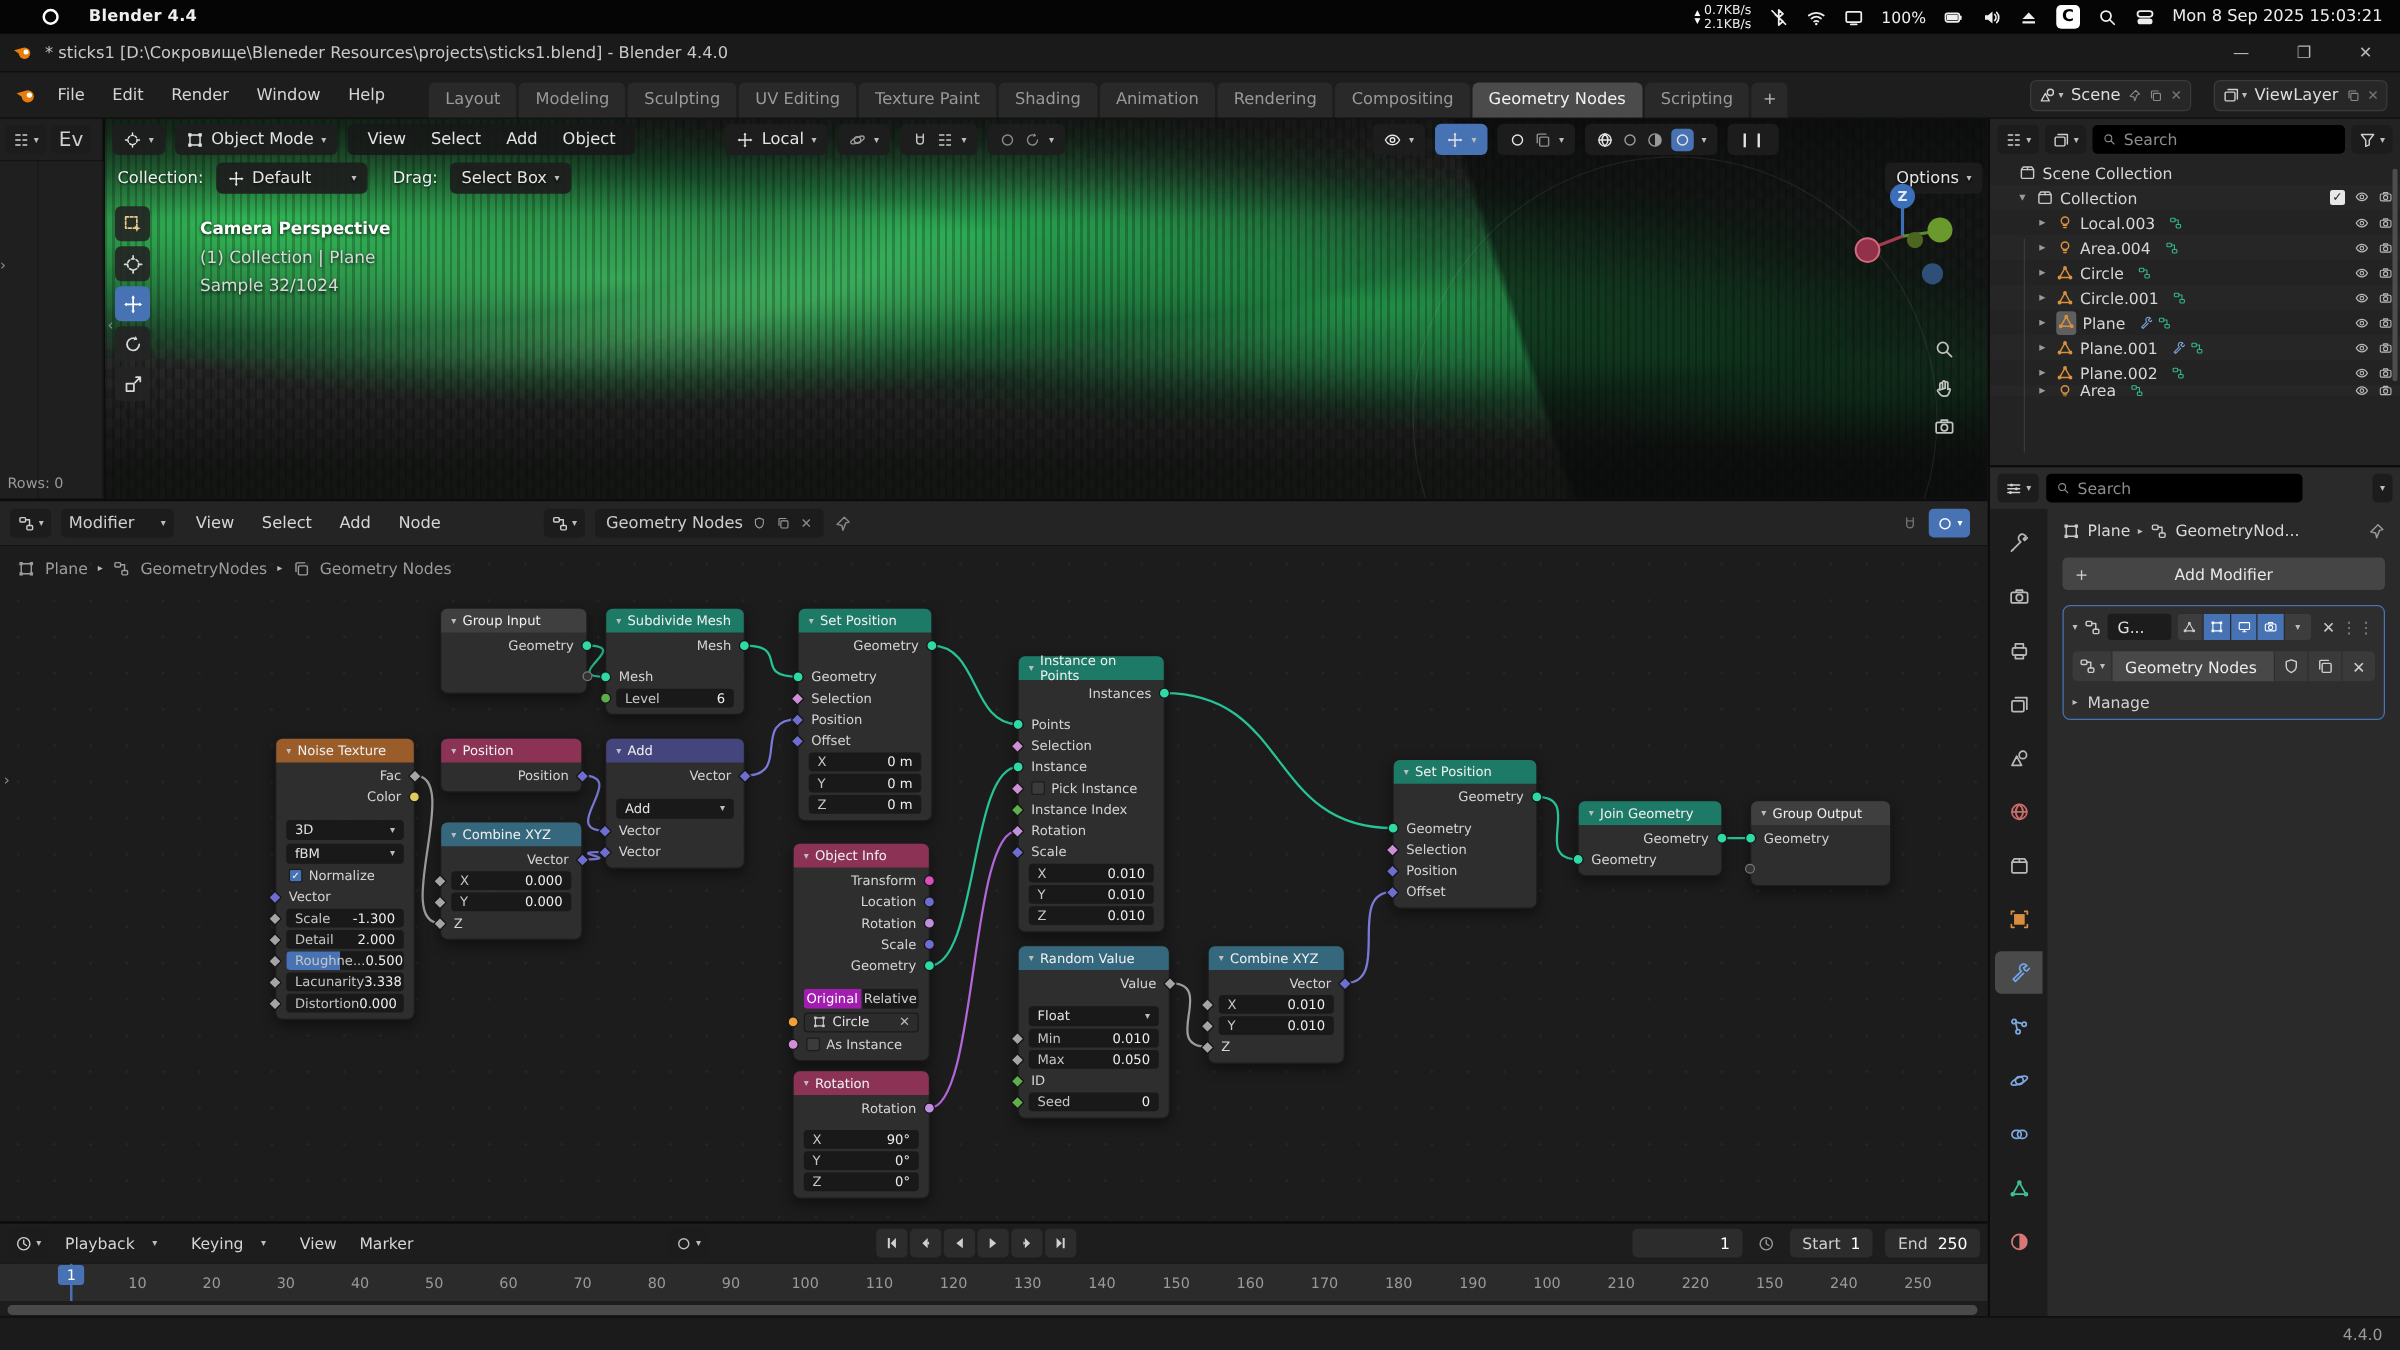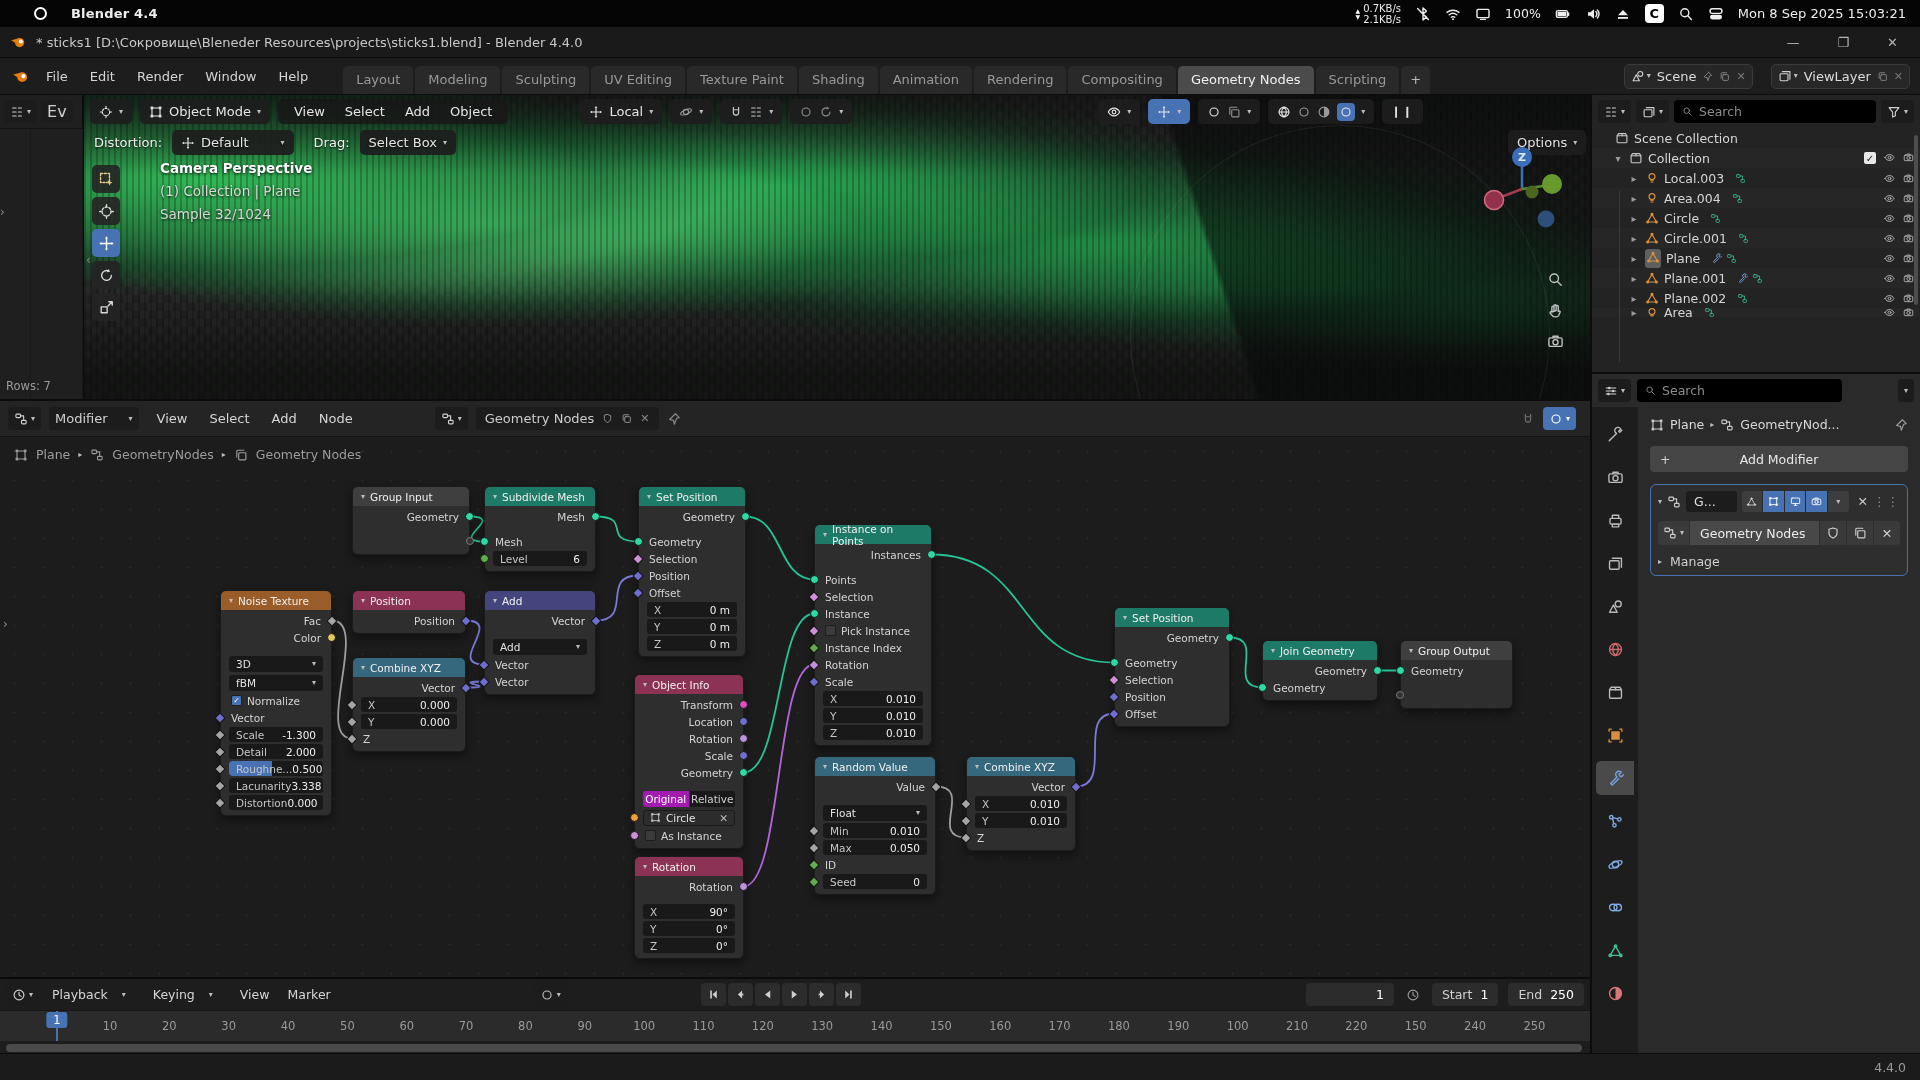--- a/index.html
+++ b/index.html
@@ -57,21 +57,21 @@
     filter:saturate(1.05)}
   .vpstreak{position:absolute;inset:0;background:repeating-linear-gradient(90deg,rgba(0,0,0,.28) 0 2px,transparent 2px 6px),repeating-linear-gradient(180deg,rgba(255,255,255,.04) 0 3px,transparent 3px 9px);mix-blend-mode:multiply;opacity:.8}
   .vpdarktop{position:absolute;inset:0;background:linear-gradient(180deg,rgba(8,10,8,.55),transparent 26%,transparent 64%,rgba(8,10,8,.6) 92%)}
   .vpwedge{position:absolute;inset:0;background:linear-gradient(72deg,transparent 73%,rgba(6,8,7,.55) 73.4%)}
   .vpcircle{position:absolute;width:420px;height:420px;border:1px solid rgba(255,255,255,.07);border-radius:50%;right:40px;top:30px}
   #viewport .hdrow{position:absolute;left:6px;top:4px;display:flex;gap:8px;align-items:center}
   #viewport .row2{position:absolute;left:10px;top:35px;display:flex;gap:10px;align-items:center;font-size:13px;color:#f0f0f0;text-shadow:0 1px 2px rgba(0,0,0,.8)}
   #viewport .toolcol{position:absolute;left:8px;top:70px;display:flex;flex-direction:column;gap:4px}
   .toolbtn{width:28px;height:28px;background:rgba(36,36,36,.9);border-radius:5px;display:flex;align-items:center;justify-content:center;color:#d8d8d8}
   .toolbtn.active{background:#4772b3}
-  #viewport .overlay{position:absolute;left:76px;top:62px;font-size:13.5px;color:#d8d8d8;text-shadow:0 1px 3px rgba(0,0,0,.9);line-height:23px}
+  #viewport .overlay{position:absolute;left:76px;top:77px;font-size:13.5px;color:#d8d8d8;text-shadow:0 1px 3px rgba(0,0,0,.9);line-height:23px}
   #viewport .overlay .l1{color:#fff;font-weight:bold}
   .navgz{position:absolute;right:22px;top:48px}
   .vpicostack{position:absolute;right:26px;top:176px;display:flex;flex-direction:column;gap:14px;color:#c2c2c2}
   .edgearrow{position:absolute;color:#8a8a8a;font-size:12px}
   
   #outliner{left:1590px;top:95px;width:330px;height:279px;background:#232323;border-left:2px solid #0c0c0c;border-bottom:2px solid #0c0c0c;font-size:12.5px}
   #outliner .hd{display:flex;align-items:center;gap:5px;padding:5px 6px}
   .minibtn{display:flex;align-items:center;gap:3px;background:#1c1c1c;border-radius:4px;height:23px;padding:0 6px;color:#cfcfcf}
   .searchbox{display:flex;align-items:center;gap:6px;background:#000000;border-radius:4px;height:23px;padding:0 8px;color:#8d8d8d;flex:1}
   #outliner .tree{position:relative}
@@ -461,21 +461,21 @@
           <use href="#s-tree"></use>
         </svg>
         <span class="chev">▾</span>
       </span>
     <span class="minibtn">
         <span>Ev</span>
       </span>
   </div>
   <div class="colline" style="left:30px"></div>
   <div class="colline" style="left:82px"></div>
-  <div class="rows">Rows: 7</div>
+  <div class="rows">Rows: 0</div>
   <span class="edgearrow" style="left:0;top:110px">›</span>
 </div>
 
 <div id="viewport" class="abs">
   <div class="checker"></div>
   <div class="vpart"></div>
   <div class="vpstreak"></div>
   <div class="vpdarktop"></div>
   <div class="vpwedge"></div>
   <div class="vpcircle"></div>
@@ -566,21 +566,21 @@
           <svg class="ic">
             <use href="#s-record"></use>
           </svg>
         </span>
       <span class="chev">▾</span>
     </span>
     <span class="pill" style="font-size:11px;letter-spacing:2px">❙❙</span>
   </div>
 
   <div class="row2">
-    <span>Distortion:</span>
+    <span>Collection:</span>
     <span class="pill">
         <svg class="ic">
           <use href="#s-move"></use>
         </svg>
         <span>Default</span>
         <span class="chev" style="margin-left:26px">▾</span>
       </span>
     <span style="margin-left:10px">Drag:</span>
     <span class="pill">
         <span>Select Box</span>

